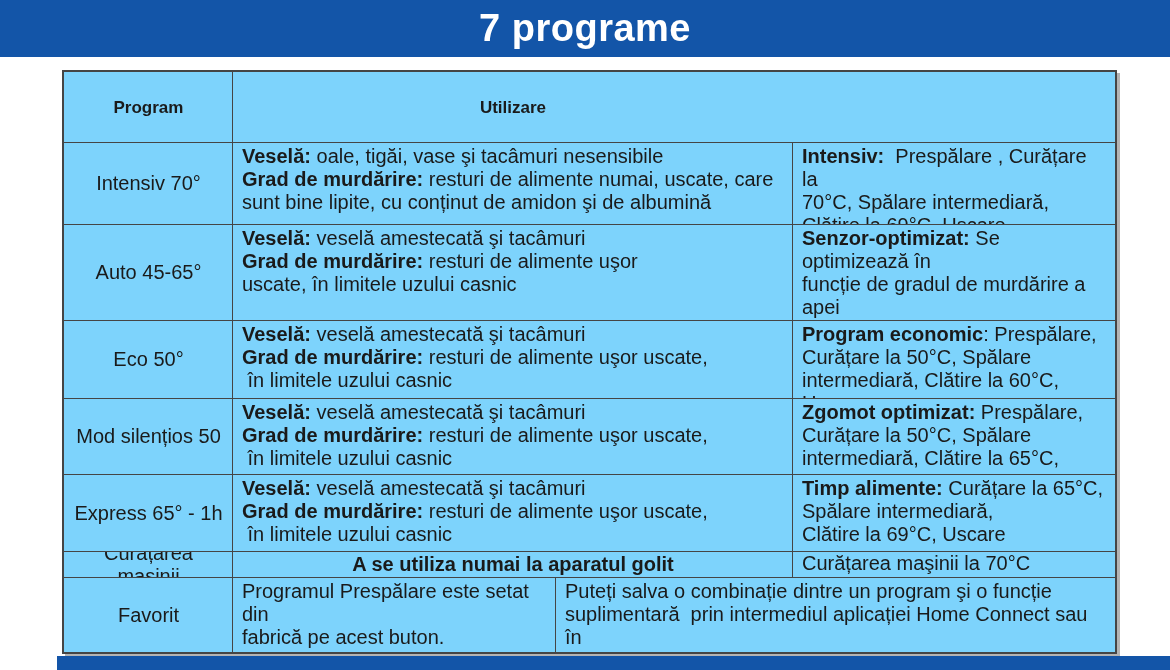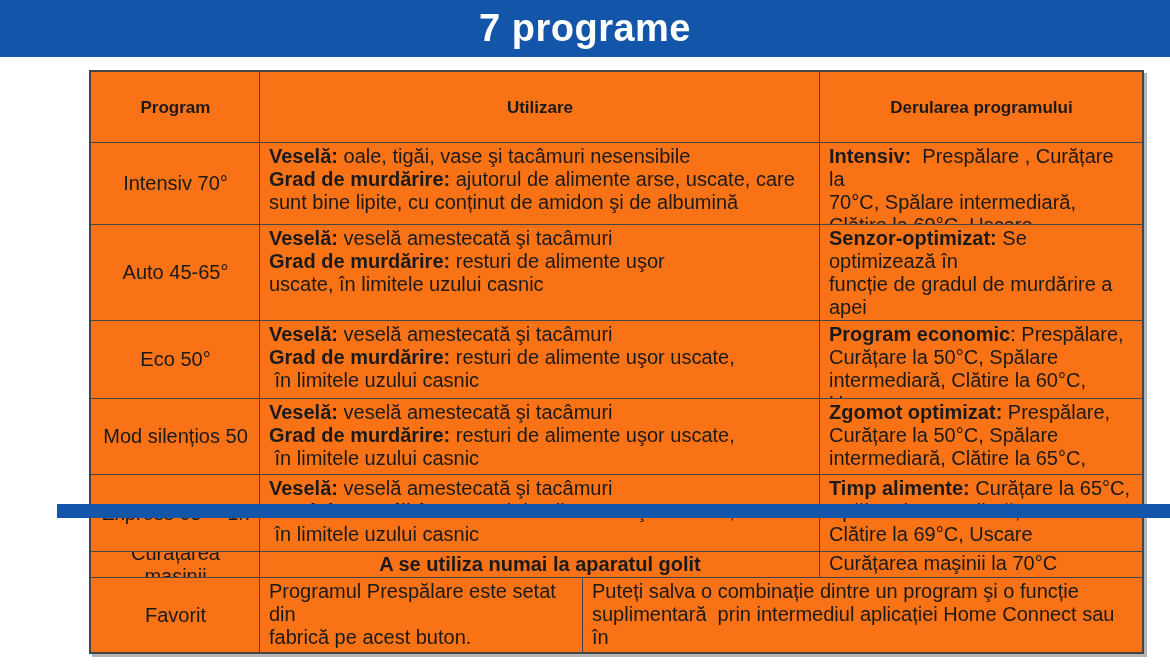--- a/index.html
+++ b/index.html
@@ -1,28 +1,28 @@
 <!DOCTYPE html>
 <html><head>
 <meta charset="utf-8">
 <style>
   * { margin: 0; padding: 0; box-sizing: border-box; }
   html, body { width: 1170px; height: 670px; background: #ffffff; overflow: hidden;
     font-family: "Liberation Sans", "DejaVu Sans", sans-serif; color: #1a1a1a; }
-  .canvas { position: relative; width: 1170px; height: 518px; background: #fff; }
+  .canvas { position: relative; width: 1170px; height: 670px; background: #fff; }
 
   .title-bar { position: absolute; top: 0; left: 0; width: 1170px; height: 57px;
     display: flex; align-items: center; justify-content: center; }
   .title-bar .title { color: #ffffff; font-weight: bold; font-size: 38px; letter-spacing: 0.5px; }
 
   .footer-bar { position: absolute; left: 57px; right: 0; bottom: 0; height: 14px; }
 
   .ptable { position: absolute; left: 62px; top: 70px; width: 1055px;
-    border: 2px solid #454545; background: #f97316;
-    box-shadow: 3px 3px 0 rgba(130,130,130,0.6); margin-left: 27px; }
+    border: 2px solid #454545; background: #7dd3fc;
+    box-shadow: 3px 3px 0 rgba(130,130,130,0.6); }
   .tr { display: flex; width: 100%; }
   .tr + .tr { border-top: 1.5px solid #454545; }
   .td { padding: 2px 8px 2px 9px; font-size: 20px; line-height: 23px; white-space: pre-wrap; overflow: hidden; }
   .td + .td { border-left: 1.5px solid #454545; }
   .col-a { width: 168px; flex: 0 0 168px; display: flex; align-items: center; justify-content: center; text-align: center; white-space: normal; }
   .col-b { width: 560px; flex: 0 0 560px; }
   .col-c { flex: 1 1 auto; }
   .head .td { display: flex; align-items: center; justify-content: center; font-weight: bold; font-size: 17px; white-space: normal; text-align: center; }
   .head { height: 70px; }
   b { font-weight: bold; }
@@ -35,27 +35,26 @@
 
   <div class="title-bar" style="background: rgb(19, 85, 168);">
     <div class="title">7 programe</div>
   </div>
 
   <div class="ptable">
 
     <div class="tr head">
       <div class="td col-a">Program</div>
       <div class="td col-b">Utilizare</div>
-      <div class="td col-c">Derularea programului</div>
     </div>
 
     <div class="tr" style="height:82px">
       <div class="td col-a">Intensiv 70°</div>
       <div class="td col-b"><b>Veselă:</b><span> oale, tigăi, vase şi tacâmuri nesensibile
-</span><b>Grad de murdărire:</b><span> ajutorul de alimente arse, uscate, care
+</span><b>Grad de murdărire:</b><span> resturi de alimente numai, uscate, care
 sunt bine lipite, cu conținut de amidon şi de albumină</span></div>
       <div class="td col-c"><b>Intensiv:</b><span>  Prespălare , Curățare la
 70°C, Spălare intermediară,
 Clătire la 69°C, Uscare</span></div>
     </div>
 
     <div class="tr" style="height:96px">
       <div class="td col-a">Auto 45-65°</div>
       <div class="td col-b"><b>Veselă:</b><span> veselă amestecată şi tacâmuri
 </span><b>Grad de murdărire:</b><span> resturi de alimente uşor

